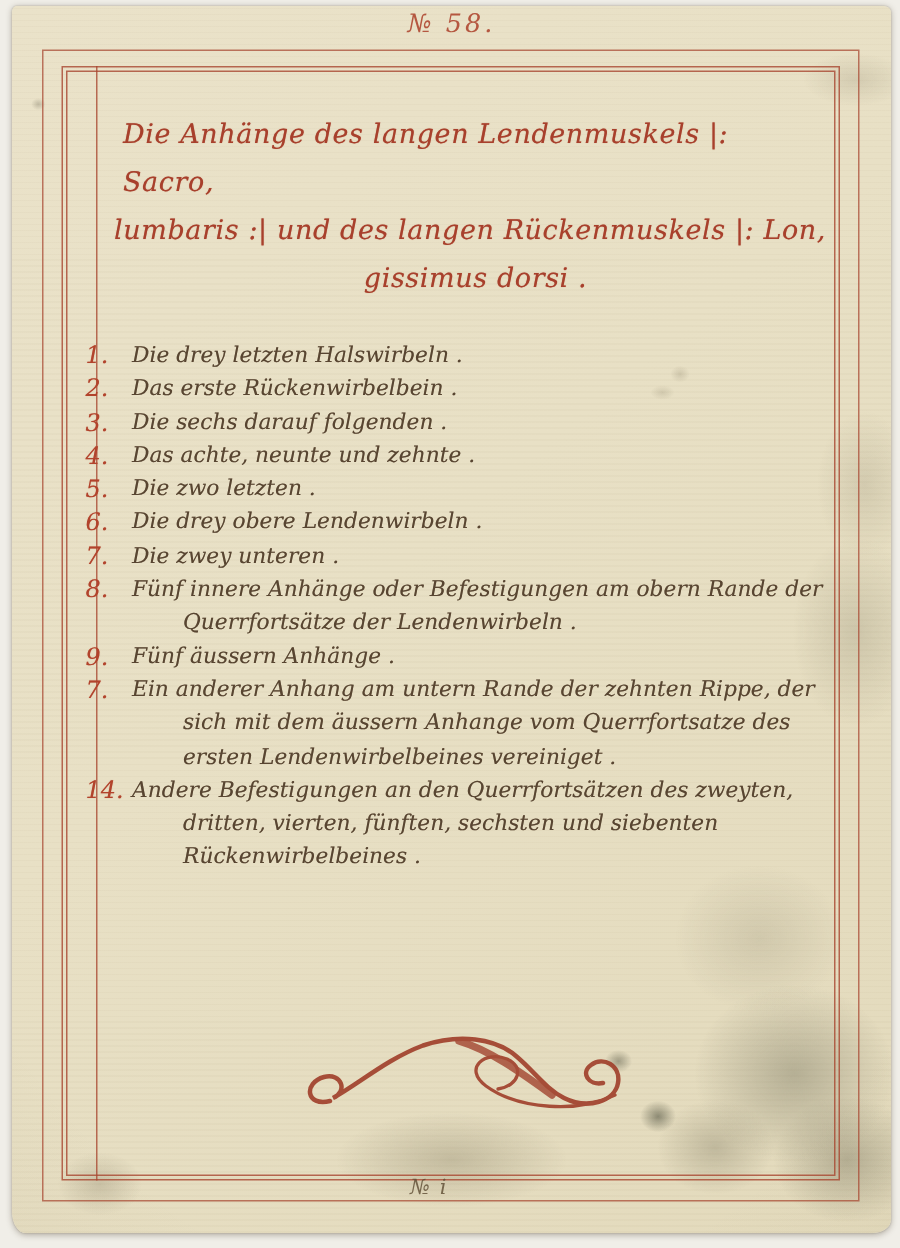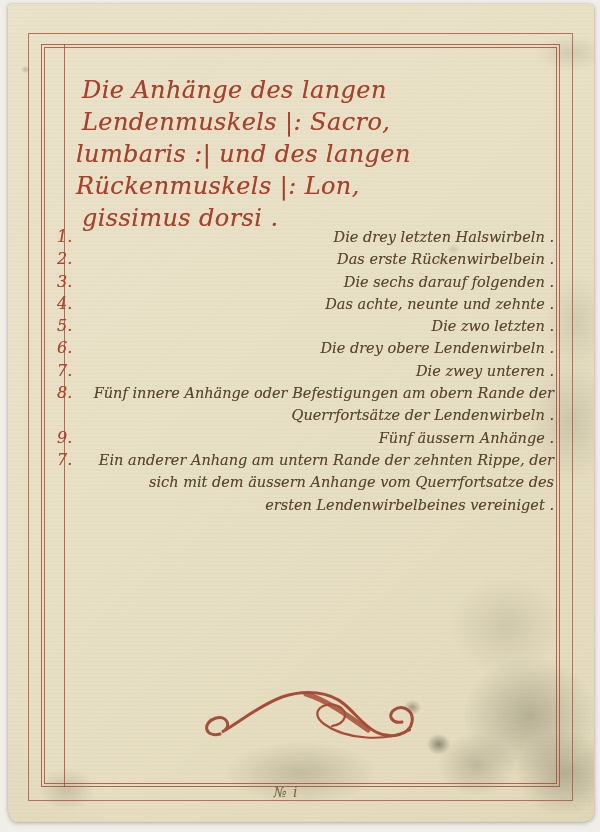--- a/index.html
+++ b/index.html
@@ -59,57 +59,58 @@
     background:rgba(168,70,48,0.78);
   }
   
   .header-mark{
     position:absolute;top:2px;left:0;right:0;text-align:center;
     font-style:italic;font-size:17px;letter-spacing:2px;
     color:rgba(172,62,40,0.85);
   }
   .title{
     position:absolute;left:74px;right:42px;top:70px;
-    color:#a8402c;font-style:italic;font-size:24px;line-height:32px;
+    color:#a8402c;font-style:italic;font-size:18px;line-height:32px;
     letter-spacing:0.4px;
     text-shadow:0 0 0.5px rgba(168,64,44,0.6);
   }
   .title .t2{margin-left:-6px;}
-  .title .t3{text-align:left;}
+  .title .t3{text-align:center;}
   .list{
     position:absolute;left:40px;top:222px;width:506px;
     font-style:italic;font-size:14.5px;line-height:22.3px;
     color:#584531;
     text-shadow:0 0 0.4px rgba(88,69,49,0.45);
   }
   .row{display:flex;align-items:flex-start;}
   .row .num{
     flex:0 0 40px;width:40px;padding-left:9px;box-sizing:border-box;
     color:#b2432c;font-size:16px;
     text-shadow:0 0 0.5px rgba(178,67,44,0.55);
   }
   .row .txt{
     flex:1 1 auto;
-    padding-left:34px;text-indent:-34px;text-align:right;
+    padding-left:34px;text-indent:-34px;
   }
   .flourish{position:absolute;left:188px;top:680px;}
   .footer-mark{
     position:absolute;left:0;right:30px;top:780px;text-align:center;
     font-style:italic;font-size:14px;letter-spacing:1px;
     color:rgba(92,75,50,0.8);
   }
 </style>
 </head>
 <body>
 
 <div class="scene">
   <div class="paper">
     <div class="texture"></div>
     <div class="stains"></div>
 
+    <div class="header-mark">№ 58.</div>
 
     <div class="frame-outer"></div>
     <div class="frame-inner"></div>
     <div class="margin-rule"></div>
 
     <div class="title">
       <div class="t1">Die Anhänge des langen Lendenmuskels |: Sacro,</div>
       <div class="t2">lumbaris :| und des langen Rückenmuskels |: Lon,</div>
       <div class="t3">gissimus dorsi .</div>
     </div>
@@ -148,20 +149,24 @@
         <div class="txt">Fünf innere Anhänge oder Befestigungen am obern Rande der Querrfortsätze der Lendenwirbeln .</div>
       </div>
       <div class="row">
         <div class="num">9.</div>
         <div class="txt">Fünf äussern Anhänge .</div>
       </div>
       <div class="row">
         <div class="num">7.</div>
         <div class="txt">Ein anderer Anhang am untern Rande der zehnten Rippe, der sich mit dem äussern Anhange vom Querrfortsatze des ersten Lendenwirbelbeines vereiniget .</div>
       </div>
+      <div class="row">
+        <div class="num">14.</div>
+        <div class="txt">Andere Befestigungen an den Querrfortsätzen des zweyten, dritten, vierten, fünften, sechsten und siebenten Rückenwirbelbeines .</div>
+      </div>
     </div>
 
     <svg class="flourish" width="230" height="64" viewBox="0 0 230 64">
       <g fill="none" stroke="#9e3a26" stroke-linecap="round" opacity="0.88">
         <path stroke-width="3" d="M24 50 C8 54 6 38 20 34 C32 31 36 44 26 48
              C44 38 62 22 86 13 C110 5 134 8 148 20
              C160 30 168 42 180 48 C196 56 214 50 216 38
              C218 26 206 20 198 26 C191 31 196 40 206 38"></path>
         <path stroke-width="2.2" d="M214 46 C190 58 150 56 128 40 C112 28 128 16 142 22 C154 27 150 40 136 42"></path>
         <path stroke-width="5" opacity="0.85" d="M110 10 C130 16 150 30 172 46"></path>

